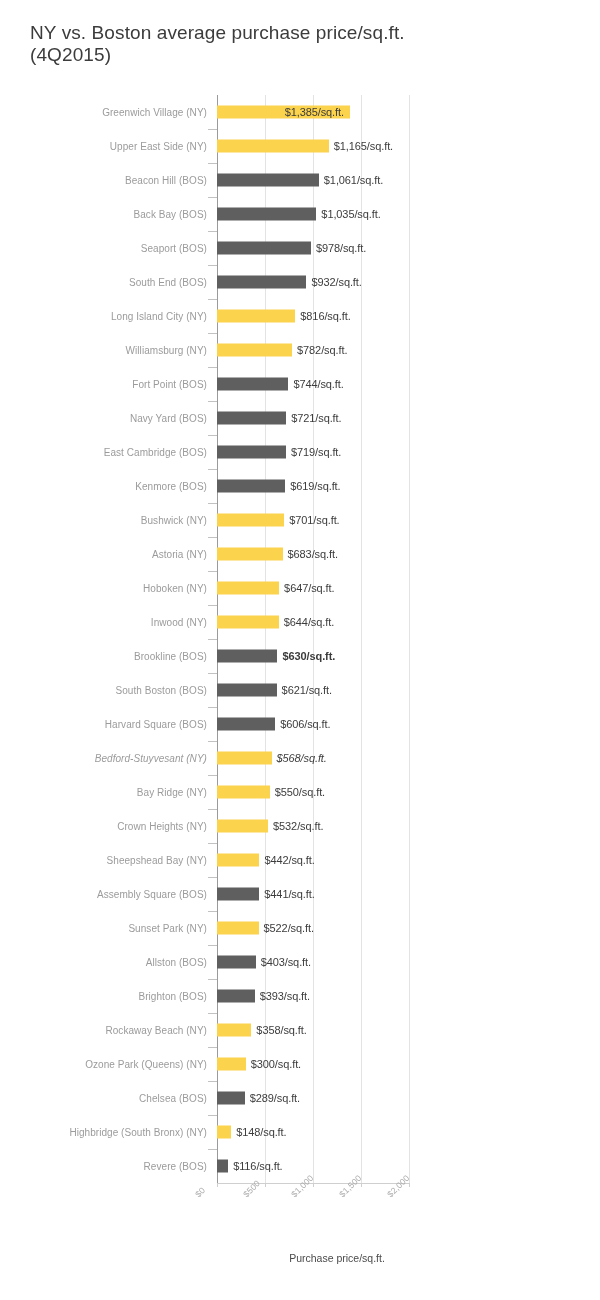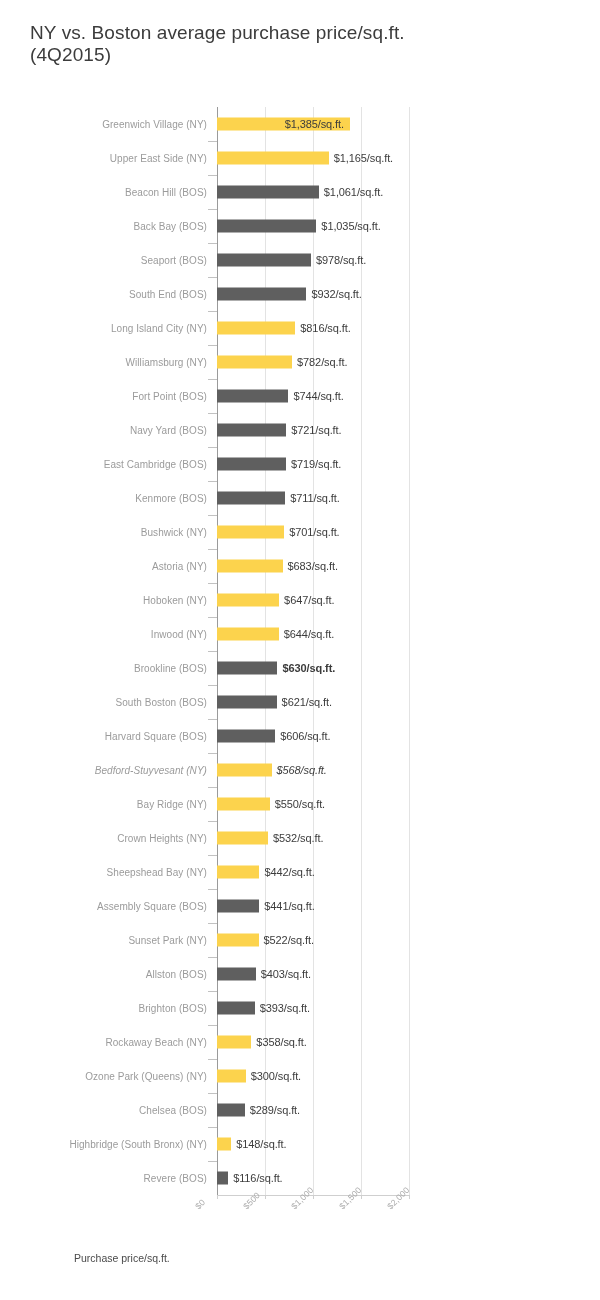--- a/index.html
+++ b/index.html
@@ -24,21 +24,21 @@
     color: #3c3c3c;
     font-weight: 400;
     letter-spacing: 0.1px;
   }
 
   
   
   #plot {
     position: absolute;
     left: 0;
-    top: 12px;
+    top: 0;
     width: 600px;
     height: 1160px;
   }
 
   .gridline {
     position: absolute;
     top: 95px;
     width: 1px;
     height: 1088px;
     background: #e3e3e3;
@@ -123,21 +123,21 @@
     width: 1px;
     height: 4px;
     background: #cfcfcf;
   }
 
   #axis-title {
     position: absolute;
     left: 0;
     top: 1252px;
     width: 600px;
-    text-align: left;
+    text-align: center;
     font-size: 10.5px;
     color: #4a4a4a;
     padding-left: 74px;
   }
 </style>
 </head>
 <body>
 
 <div id="chart-title">NY vs. Boston average purchase price/sq.ft. (4Q2015)</div>
 
@@ -214,21 +214,21 @@
       <div class="row" style="top: 435px;">
         <div class="cat-label">East Cambridge (BOS)</div>
         <div class="tick" style="top: 0px;"></div>
         <div class="bar bos" style="width: 69.024px;"></div>
         <div class="val-label outside" style="left: 291.024px;">$719/sq.ft.</div>
       </div>
       <div class="row" style="top: 469px; text-decoration: underline;">
         <div class="cat-label">Kenmore (BOS)</div>
         <div class="tick" style="top: 0px;"></div>
         <div class="bar bos" style="width: 68.256px;"></div>
-        <div class="val-label outside" style="left: 290.256px;">$711/sq.ft.</div>
+        <div class="val-label outside" style="left: 290.256px;">$619/sq.ft.</div>
       </div>
       <div class="row" style="top: 503px;">
         <div class="cat-label">Bushwick (NY)</div>
         <div class="tick" style="top: 0px;"></div>
         <div class="bar ny" style="width: 67.296px;"></div>
         <div class="val-label outside" style="left: 289.296px;">$701/sq.ft.</div>
       </div>
       <div class="row" style="top: 537px;">
         <div class="cat-label">Astoria (NY)</div>
         <div class="tick" style="top: 0px;"></div>

